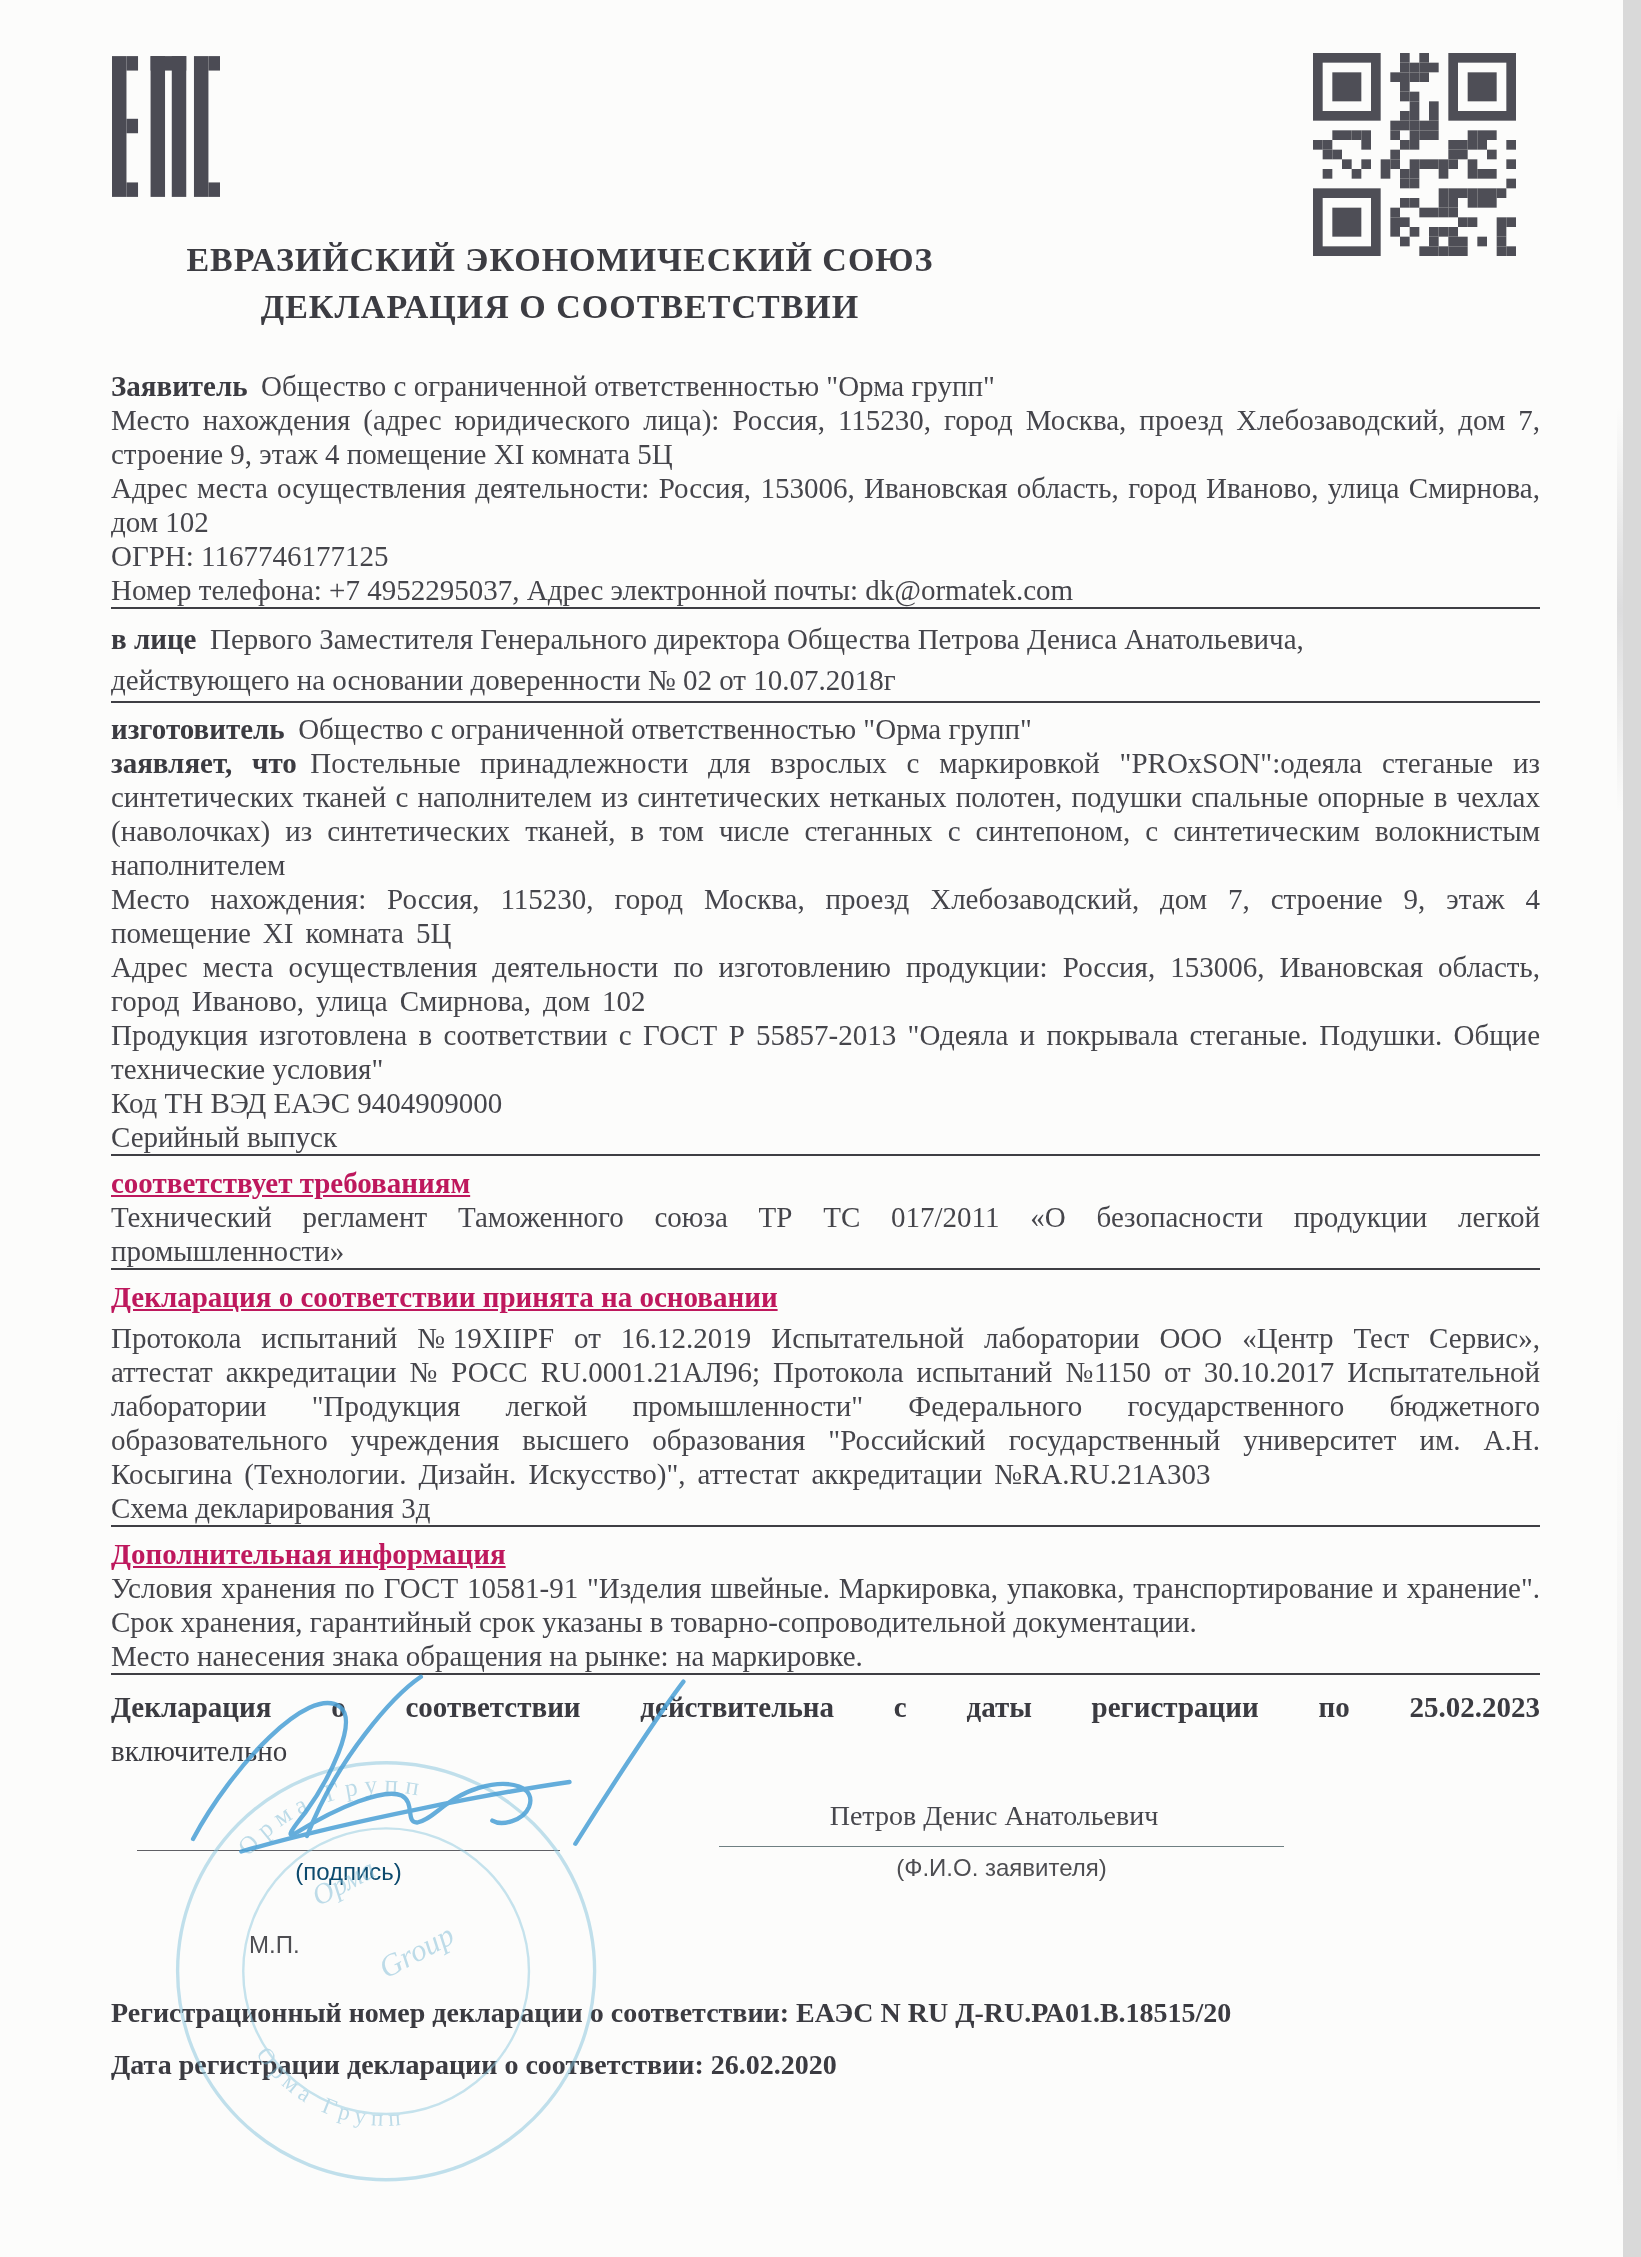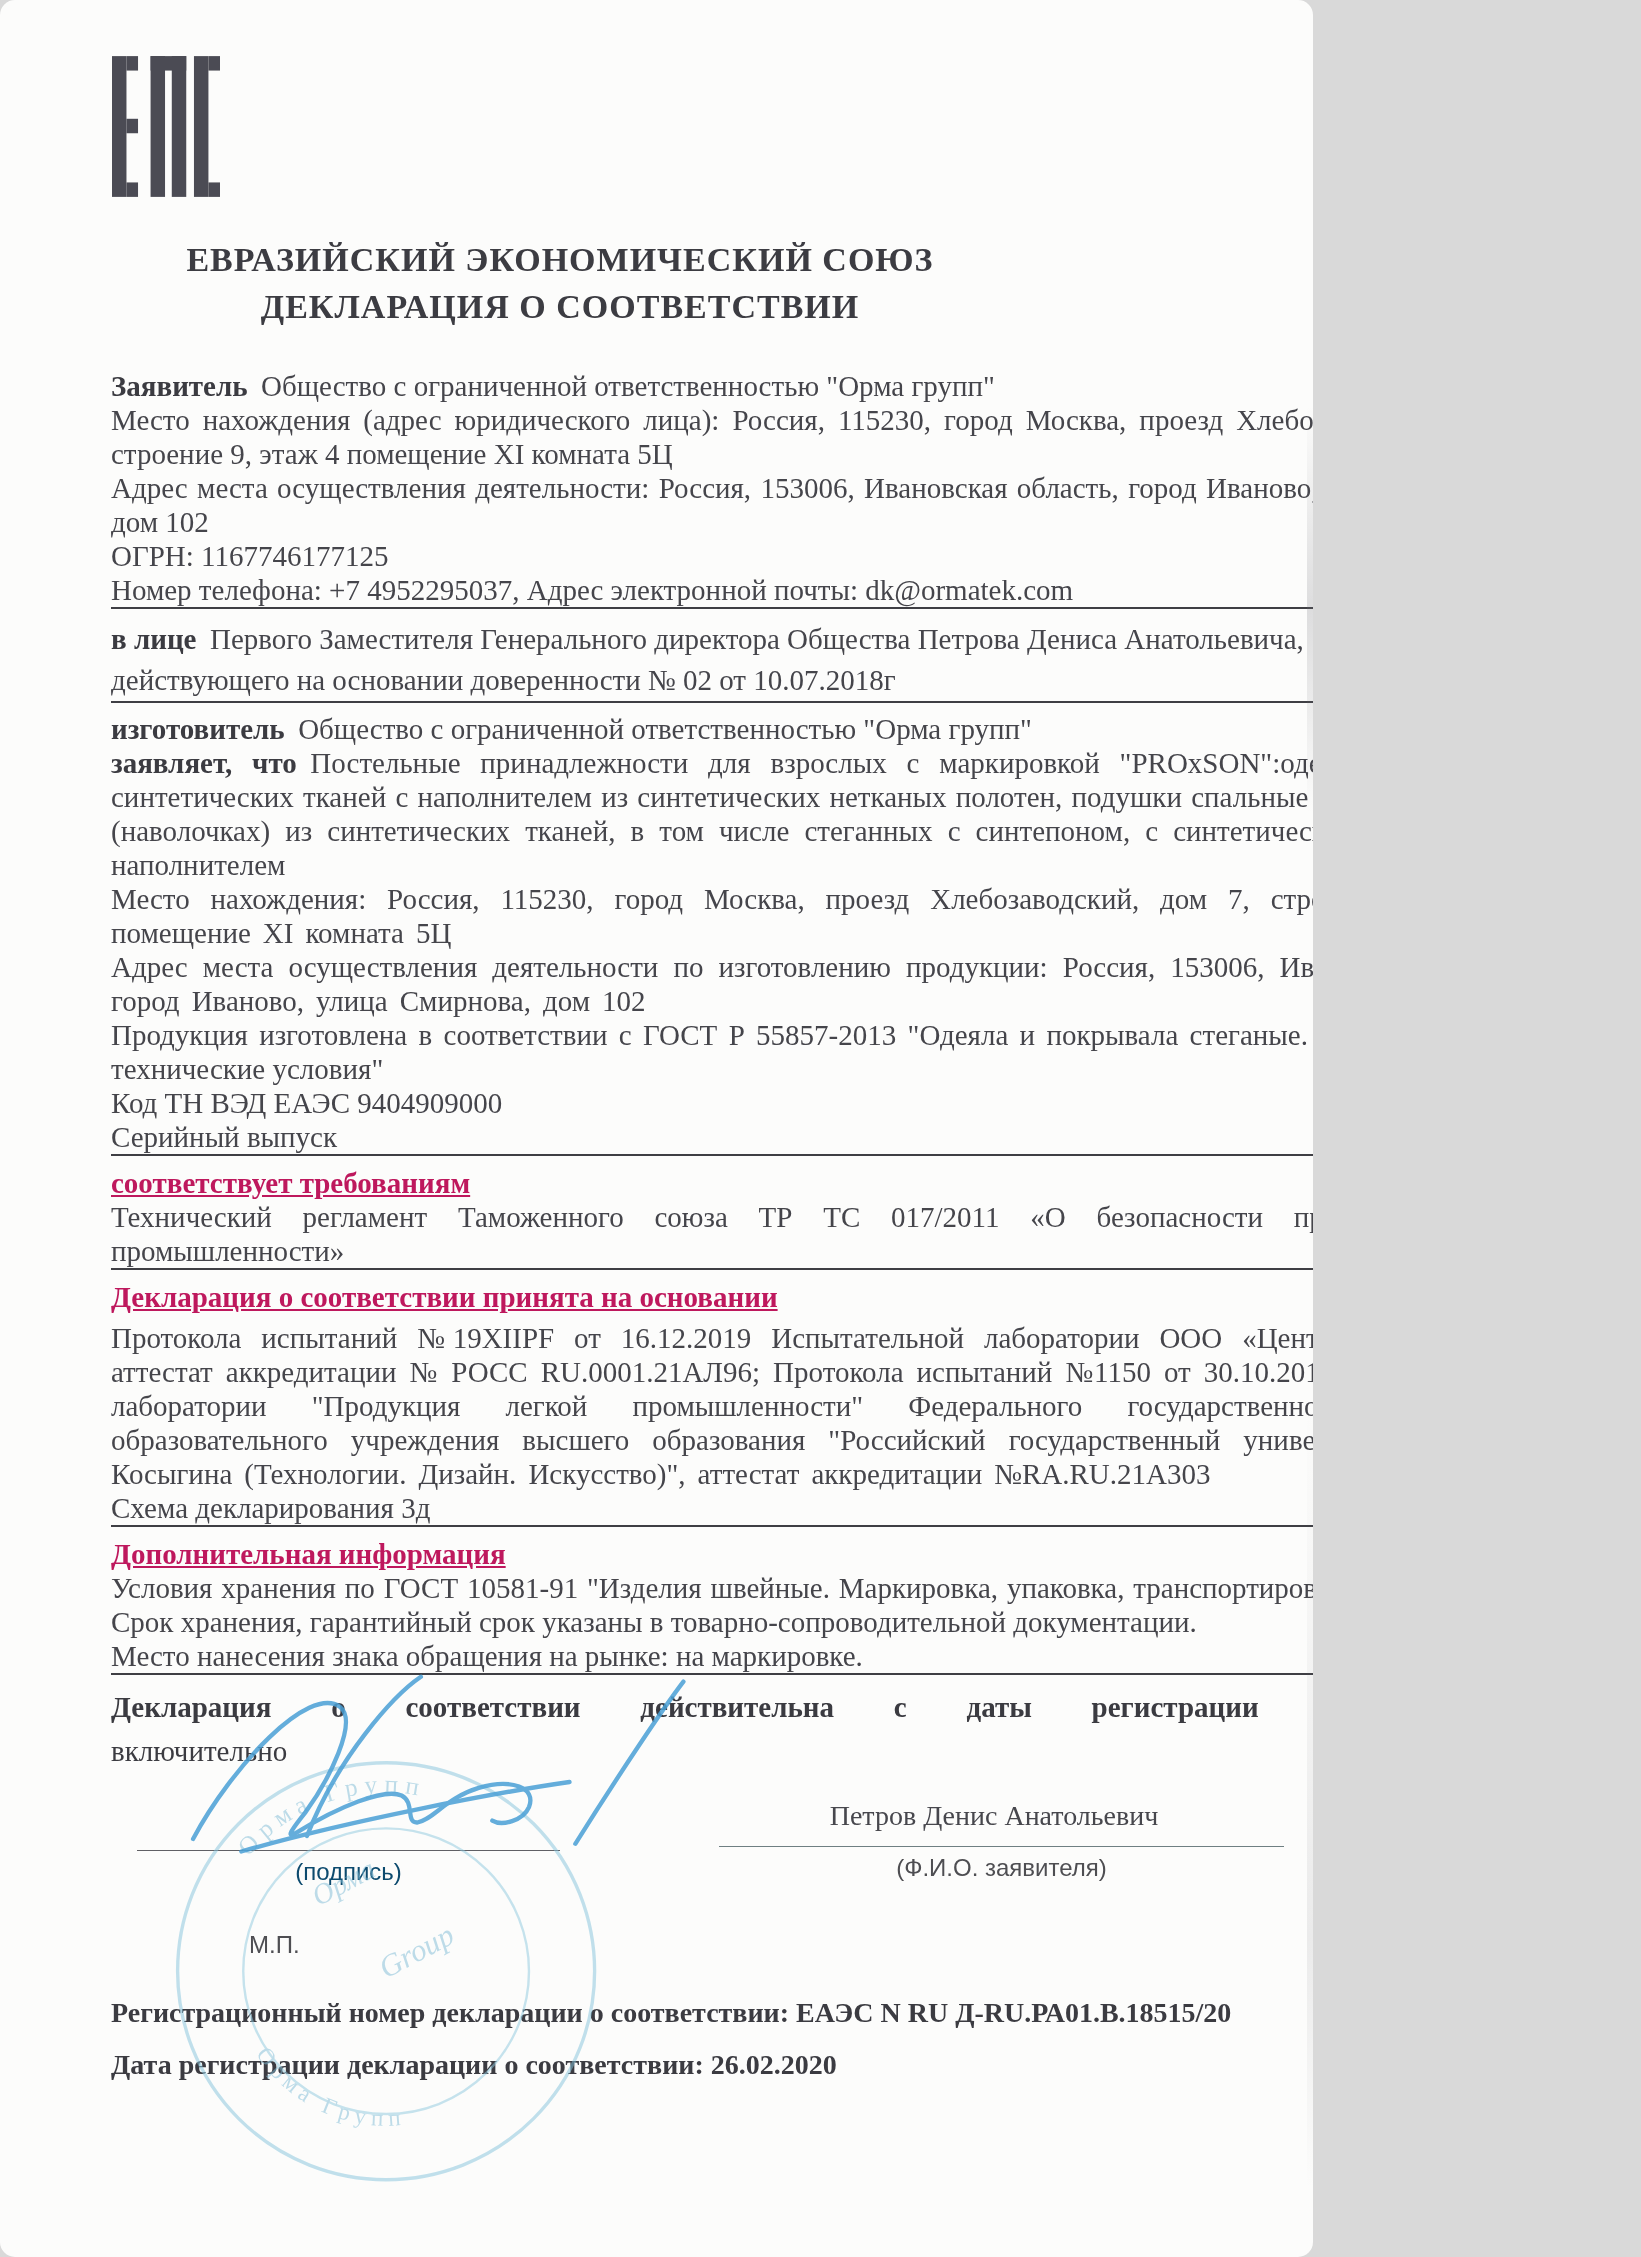--- a/index.html
+++ b/index.html
@@ -1,17 +1,17 @@
 <!DOCTYPE html>
 <html><head>
 <meta charset="utf-8">
 <style>
   html,body{margin:0;padding:0;background:#d9d9d9;}
-  .page{position:relative;width:1313px;height:2257px;background:#fcfcfb;overflow:hidden;
-        font-family:"Liberation Serif",serif;color:#45454b;border-radius:15px;}
+  .page{position:relative;width:1623px;height:2257px;background:#fcfcfb;overflow:hidden;
+        font-family:"Liberation Serif",serif;color:#45454b;}
   
   .eac{position:absolute;left:112px;top:56px;}
   .qr{position:absolute;left:1313px;top:53px;}
   .title{position:absolute;left:111px;top:236px;width:898px;text-align:center;
          font-weight:bold;font-size:34px;line-height:47px;color:#3c3c42;letter-spacing:1px;}
   
   .doc{position:absolute;left:111px;top:369px;width:1429px;font-size:29px;line-height:34px;}
   .doc p{margin:0;}
   .sect{border-bottom:2.9px solid #3f3f44;padding-bottom:0;margin-bottom:9.7px;}
   .sect:last-child{border-bottom:none;}

